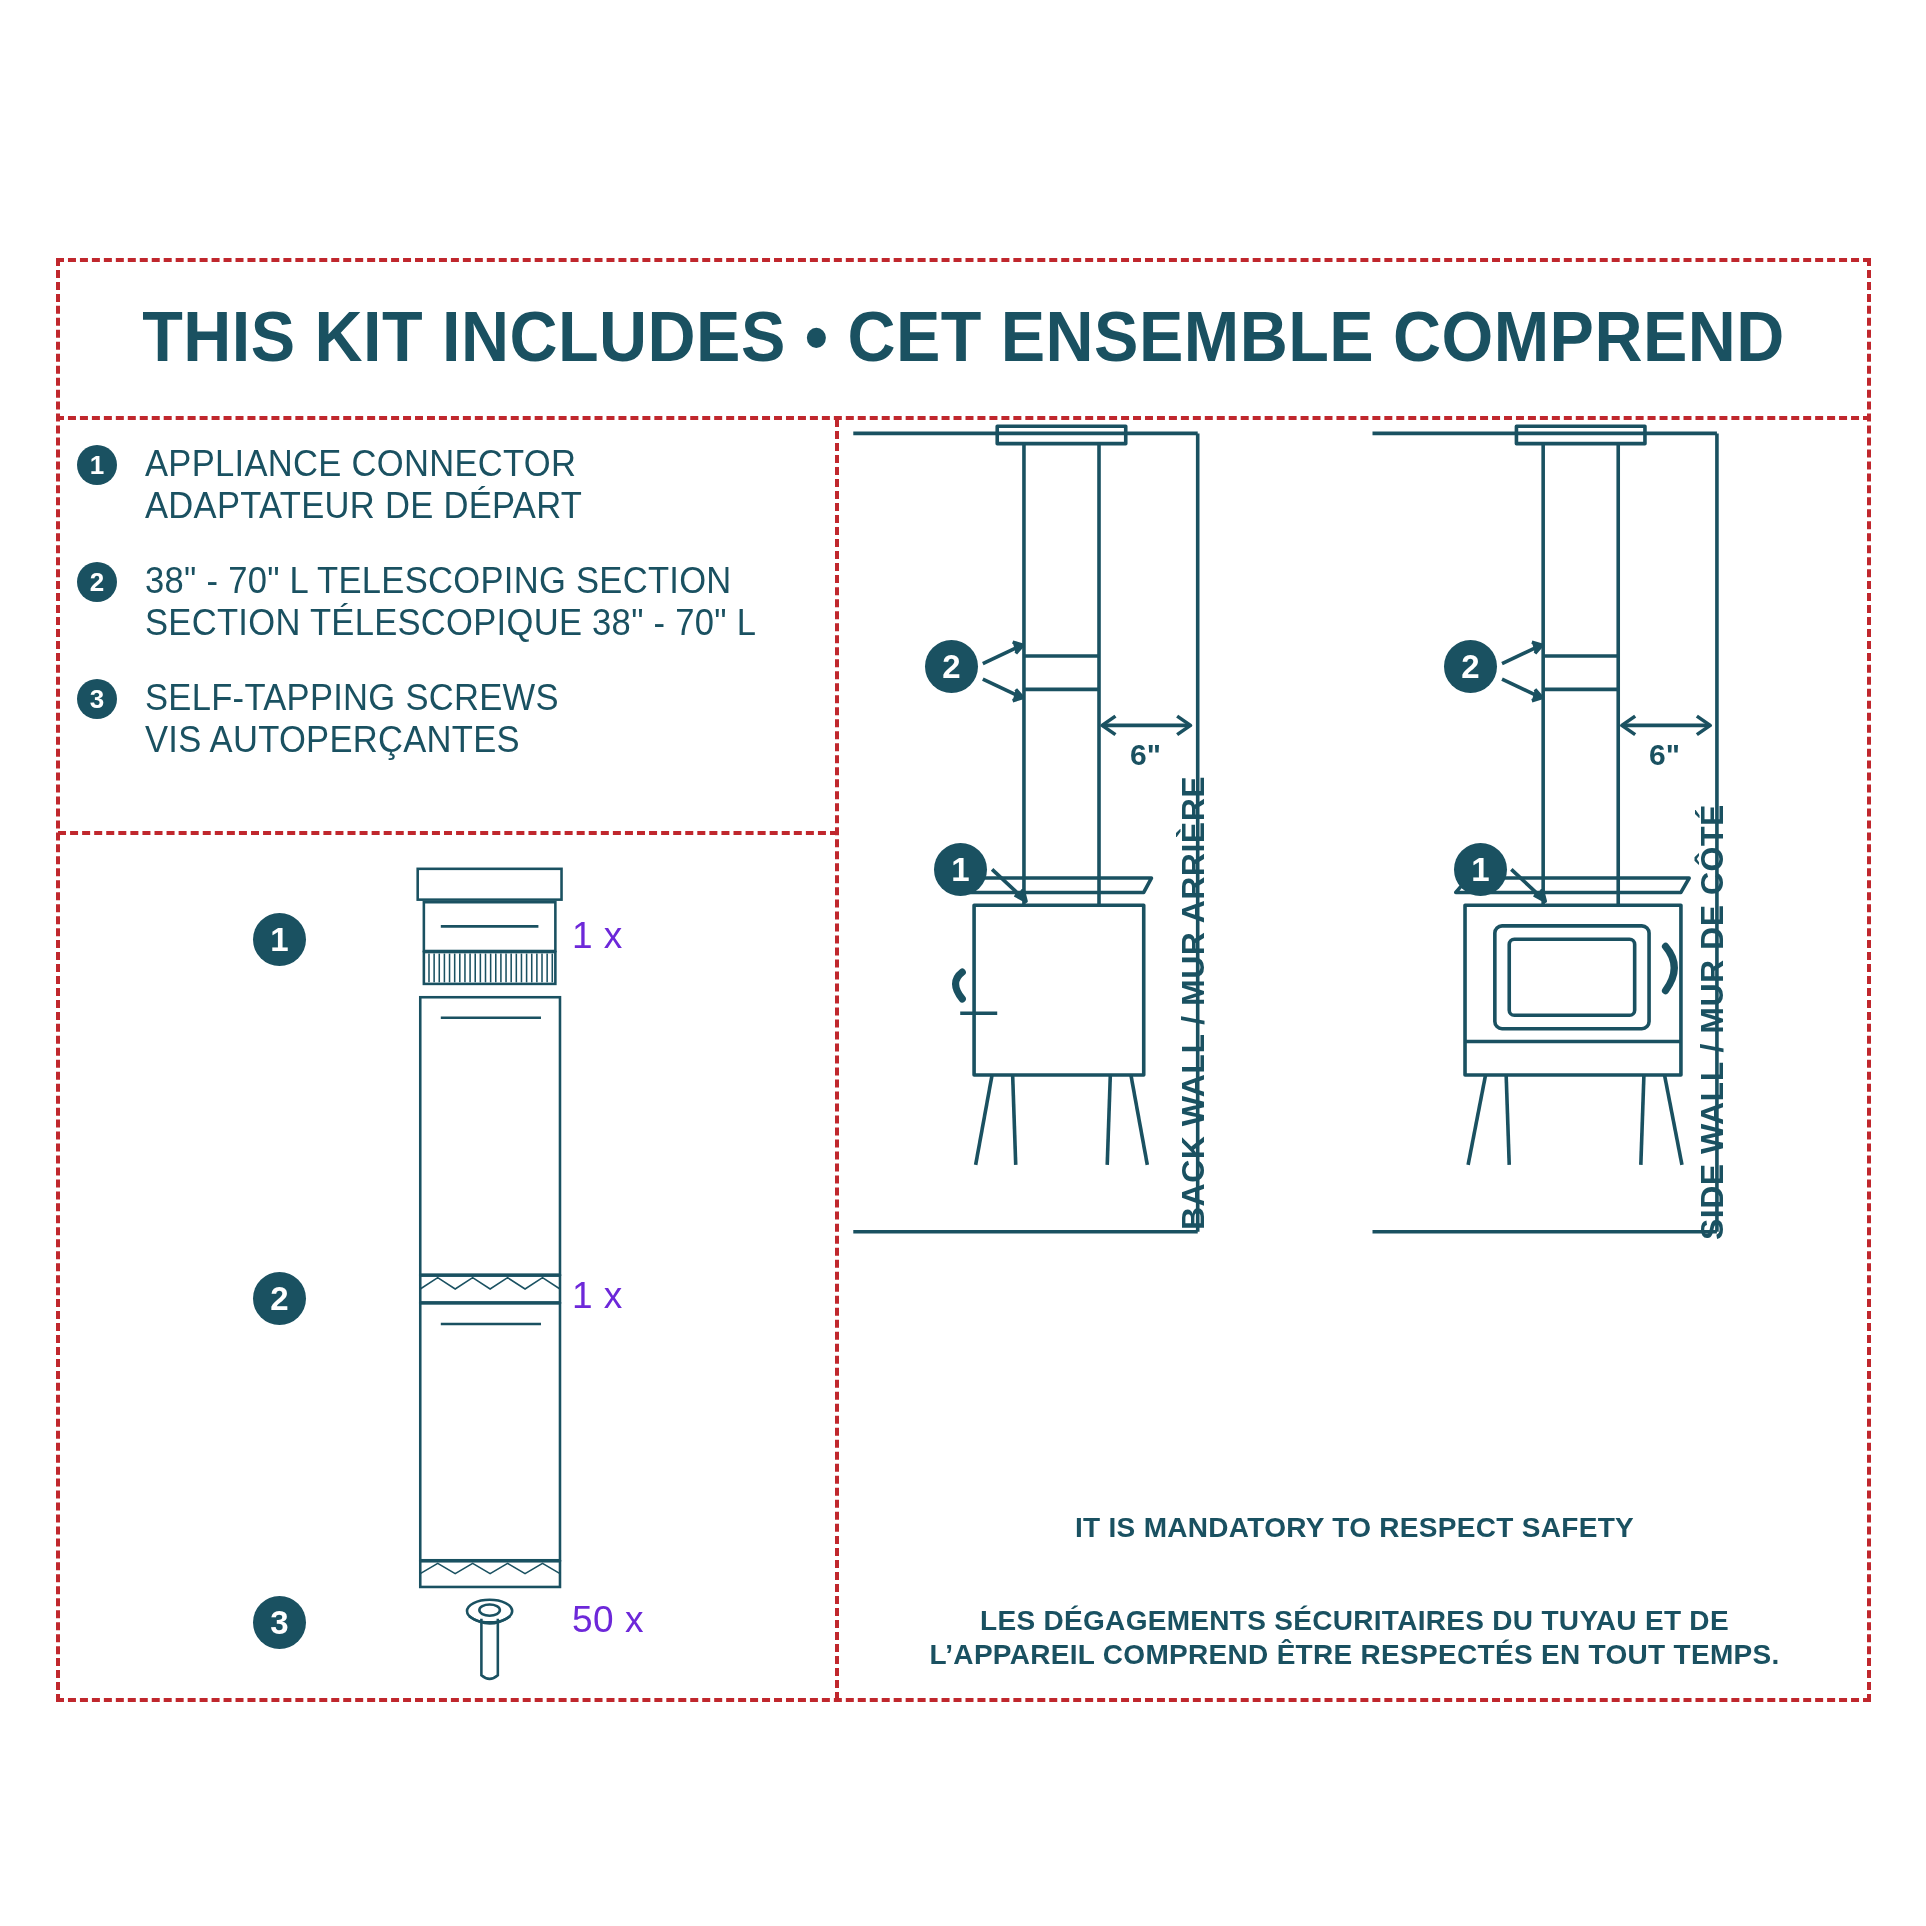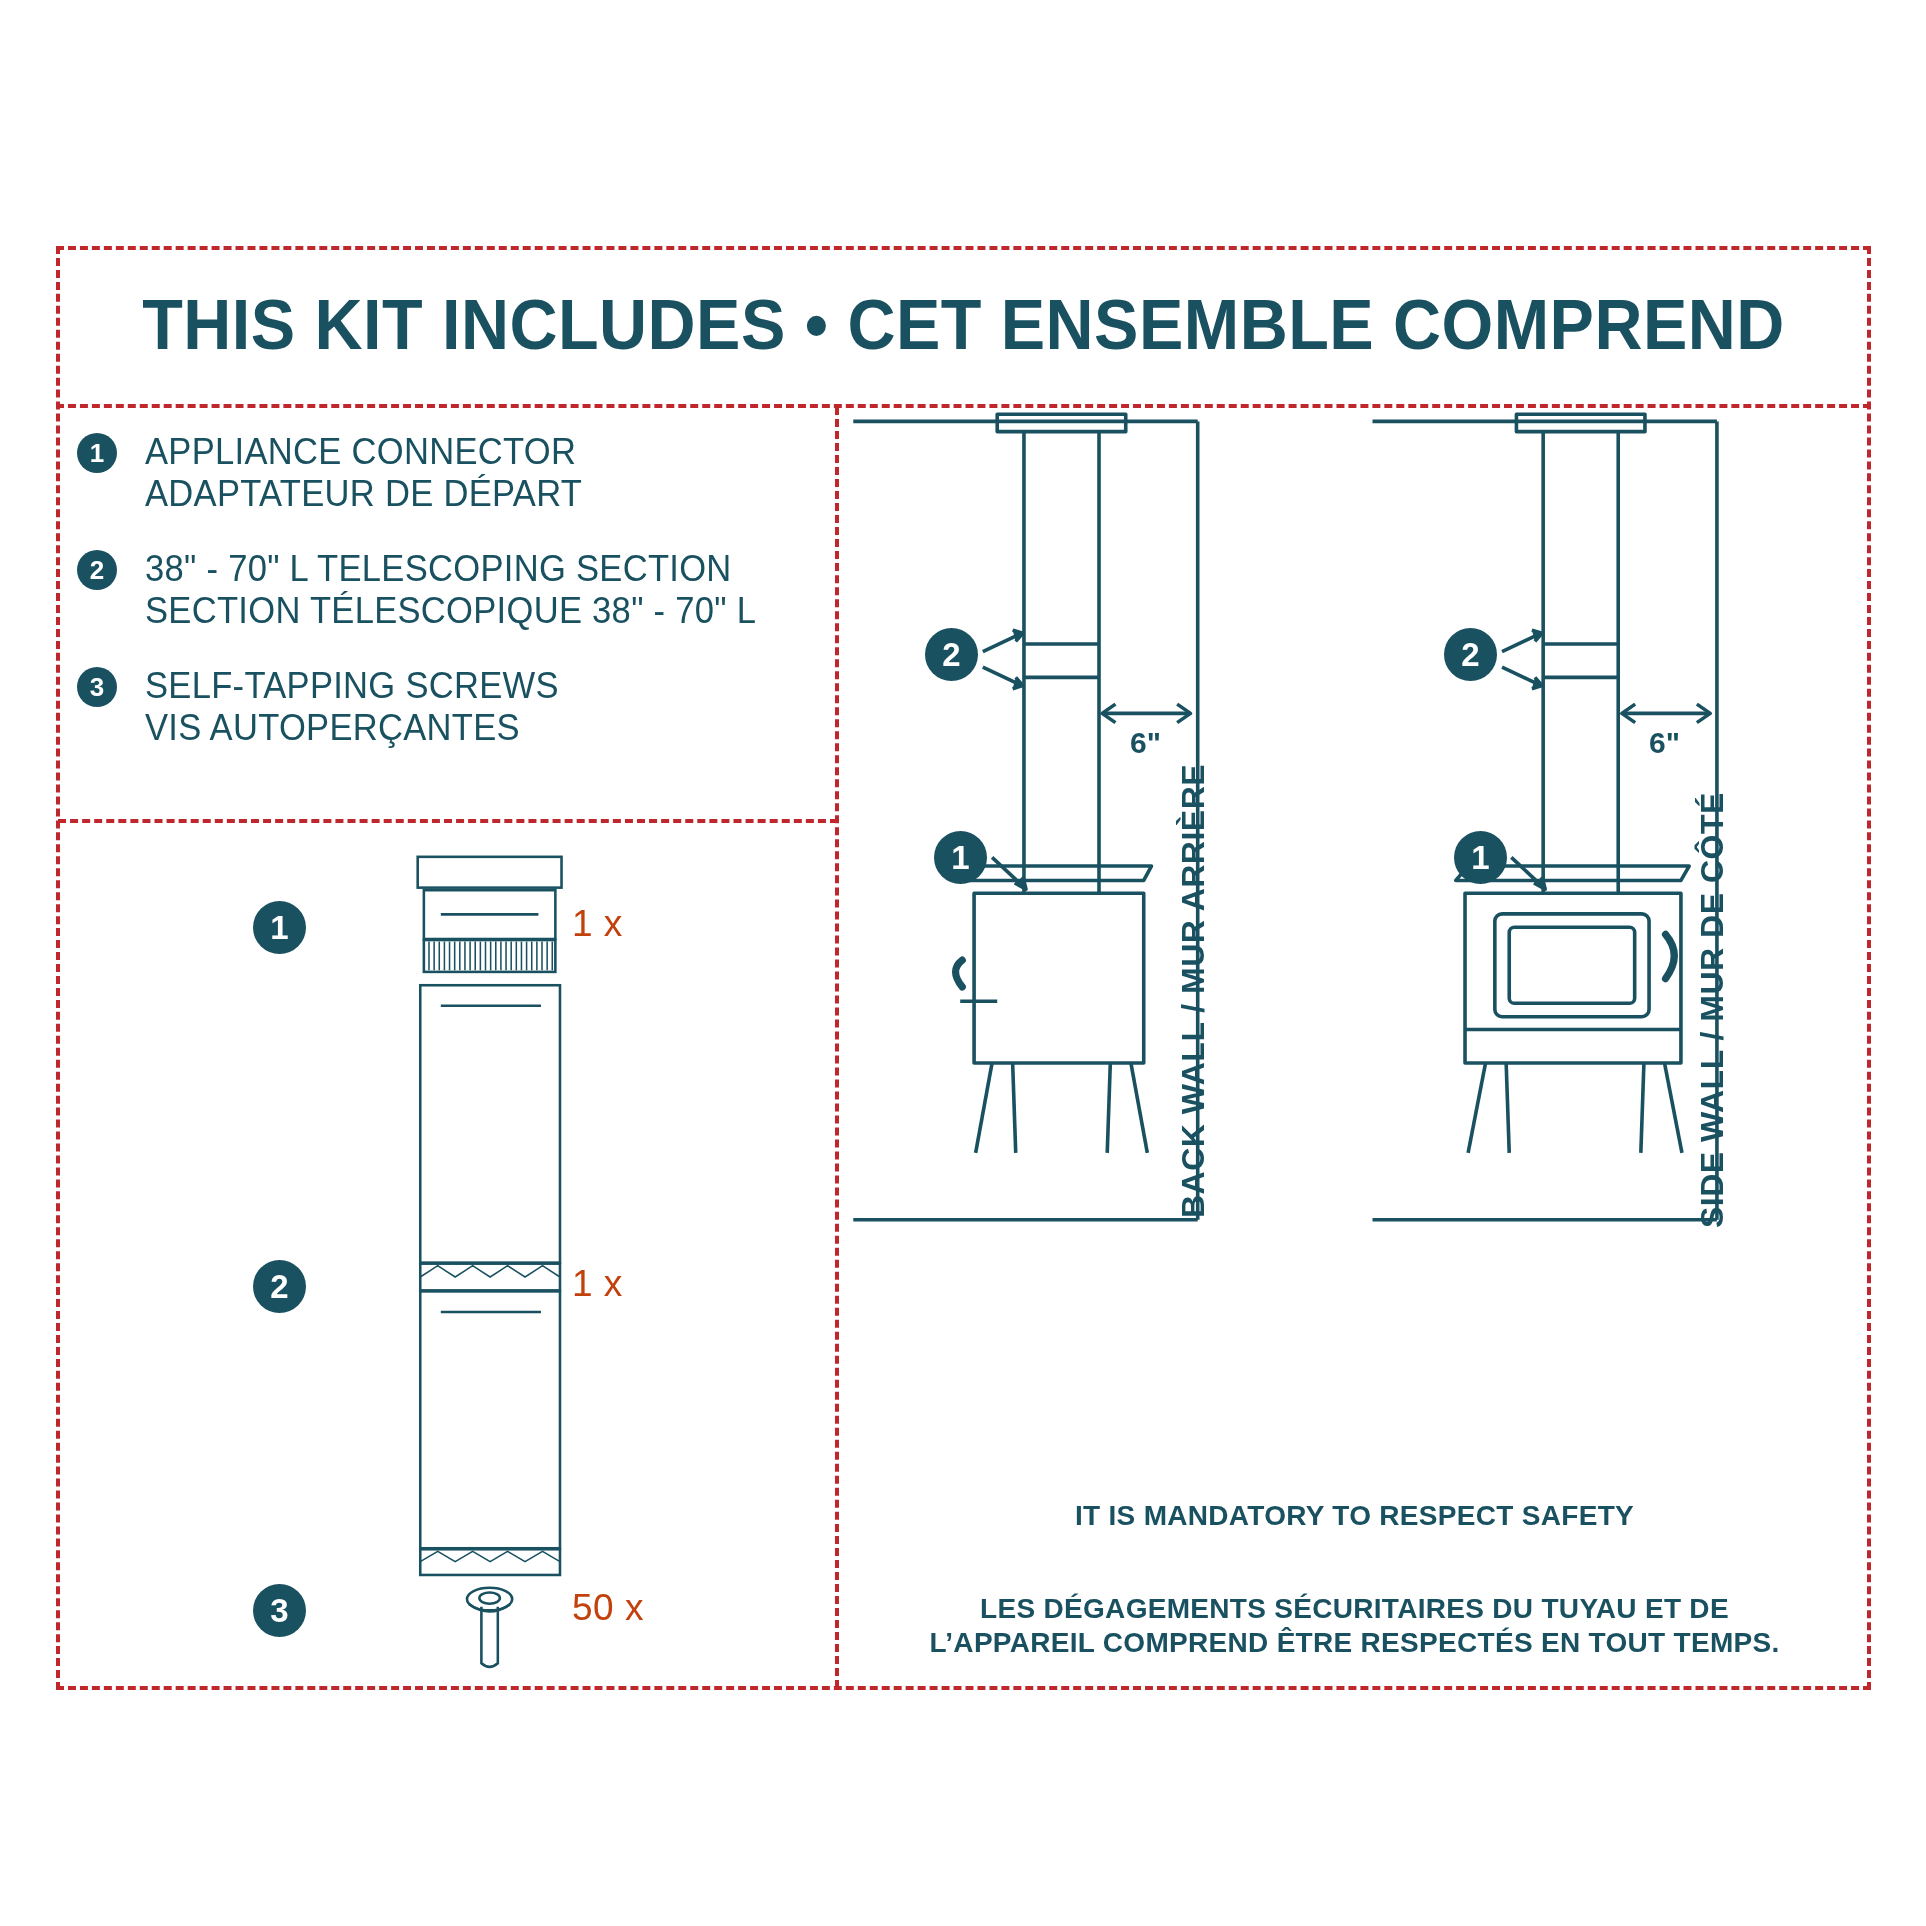--- a/index.html
+++ b/index.html
@@ -9,21 +9,21 @@
   }
   body {
     width: 1926px;
     height: 1926px;
     font-family: "Liberation Sans", sans-serif;
     color: #1a5161;
     -webkit-font-smoothing: antialiased;
   }
   .sheet {
     position: absolute;
-    left: 0; top: 4px;
+    left: 0; top: 16px;
     width: 1926px;
     height: 1673px;
     text-decoration: underline;
   }
 
   
   .outer-frame {
     position: absolute;
     left: 56px;
     top: 242px;
@@ -131,21 +131,21 @@
     color: #fff;
     font-size: 33px;
     font-weight: bold;
     display: flex;
     align-items: center;
     justify-content: center;
   }
   .part-qty {
     position: absolute;
     font-size: 37px;
-    color: #c2410c;
+    color: #6d28d9;
     font-family: "Liberation Sans Narrow", "Liberation Sans", sans-serif;
     letter-spacing: 0.5px;
   }
 
   
   .right-panel {
     position: absolute;
     left: 843px;
     top: 406px;
     width: 1023px;

